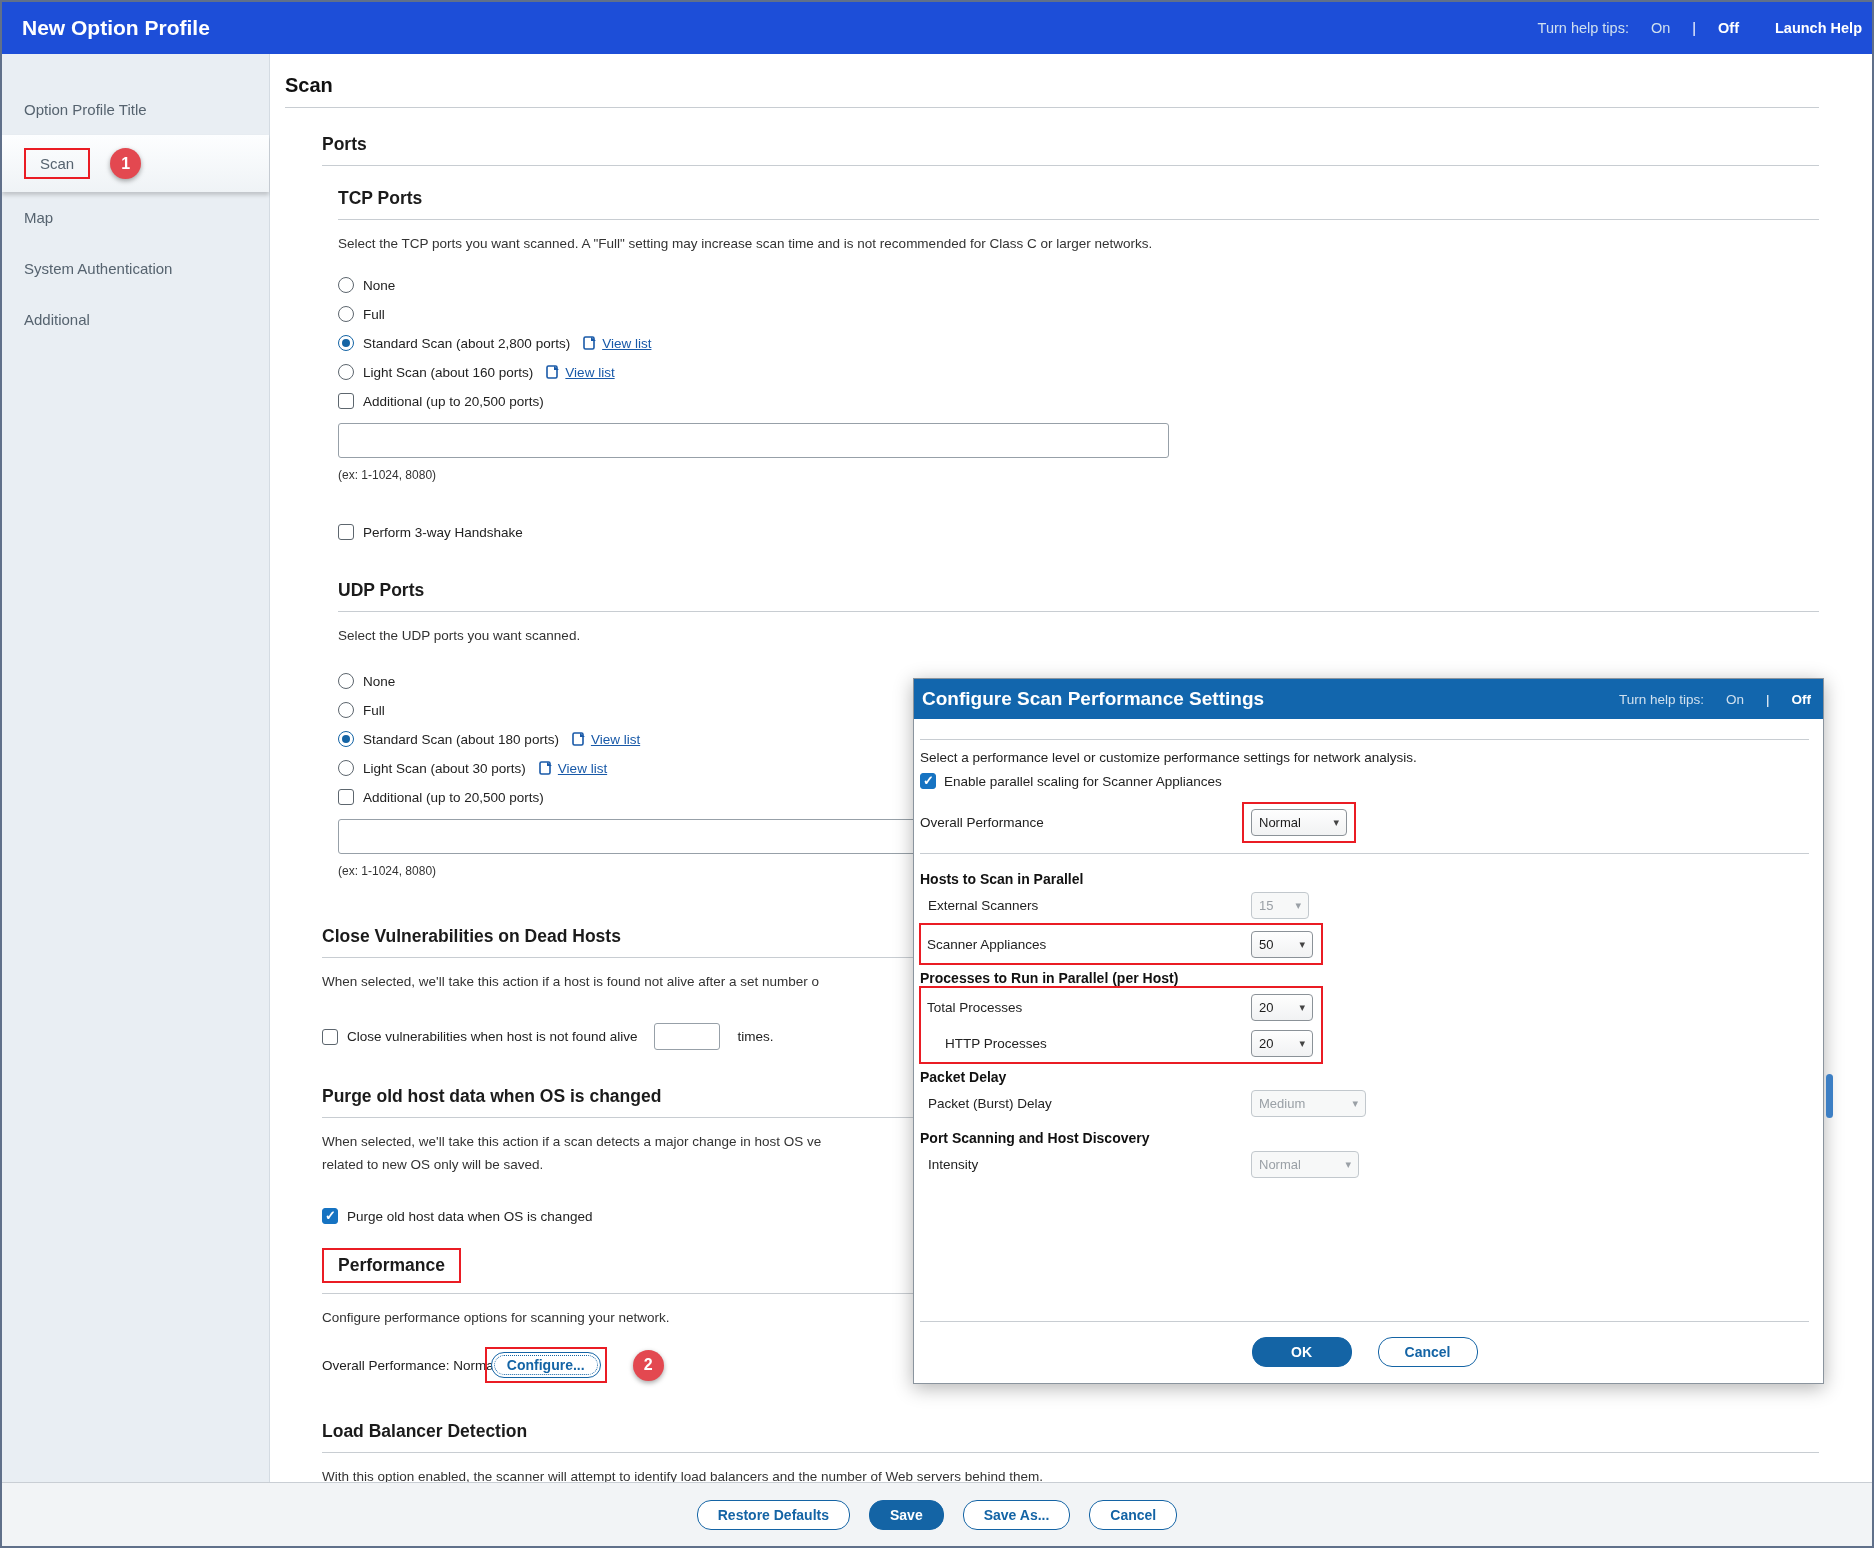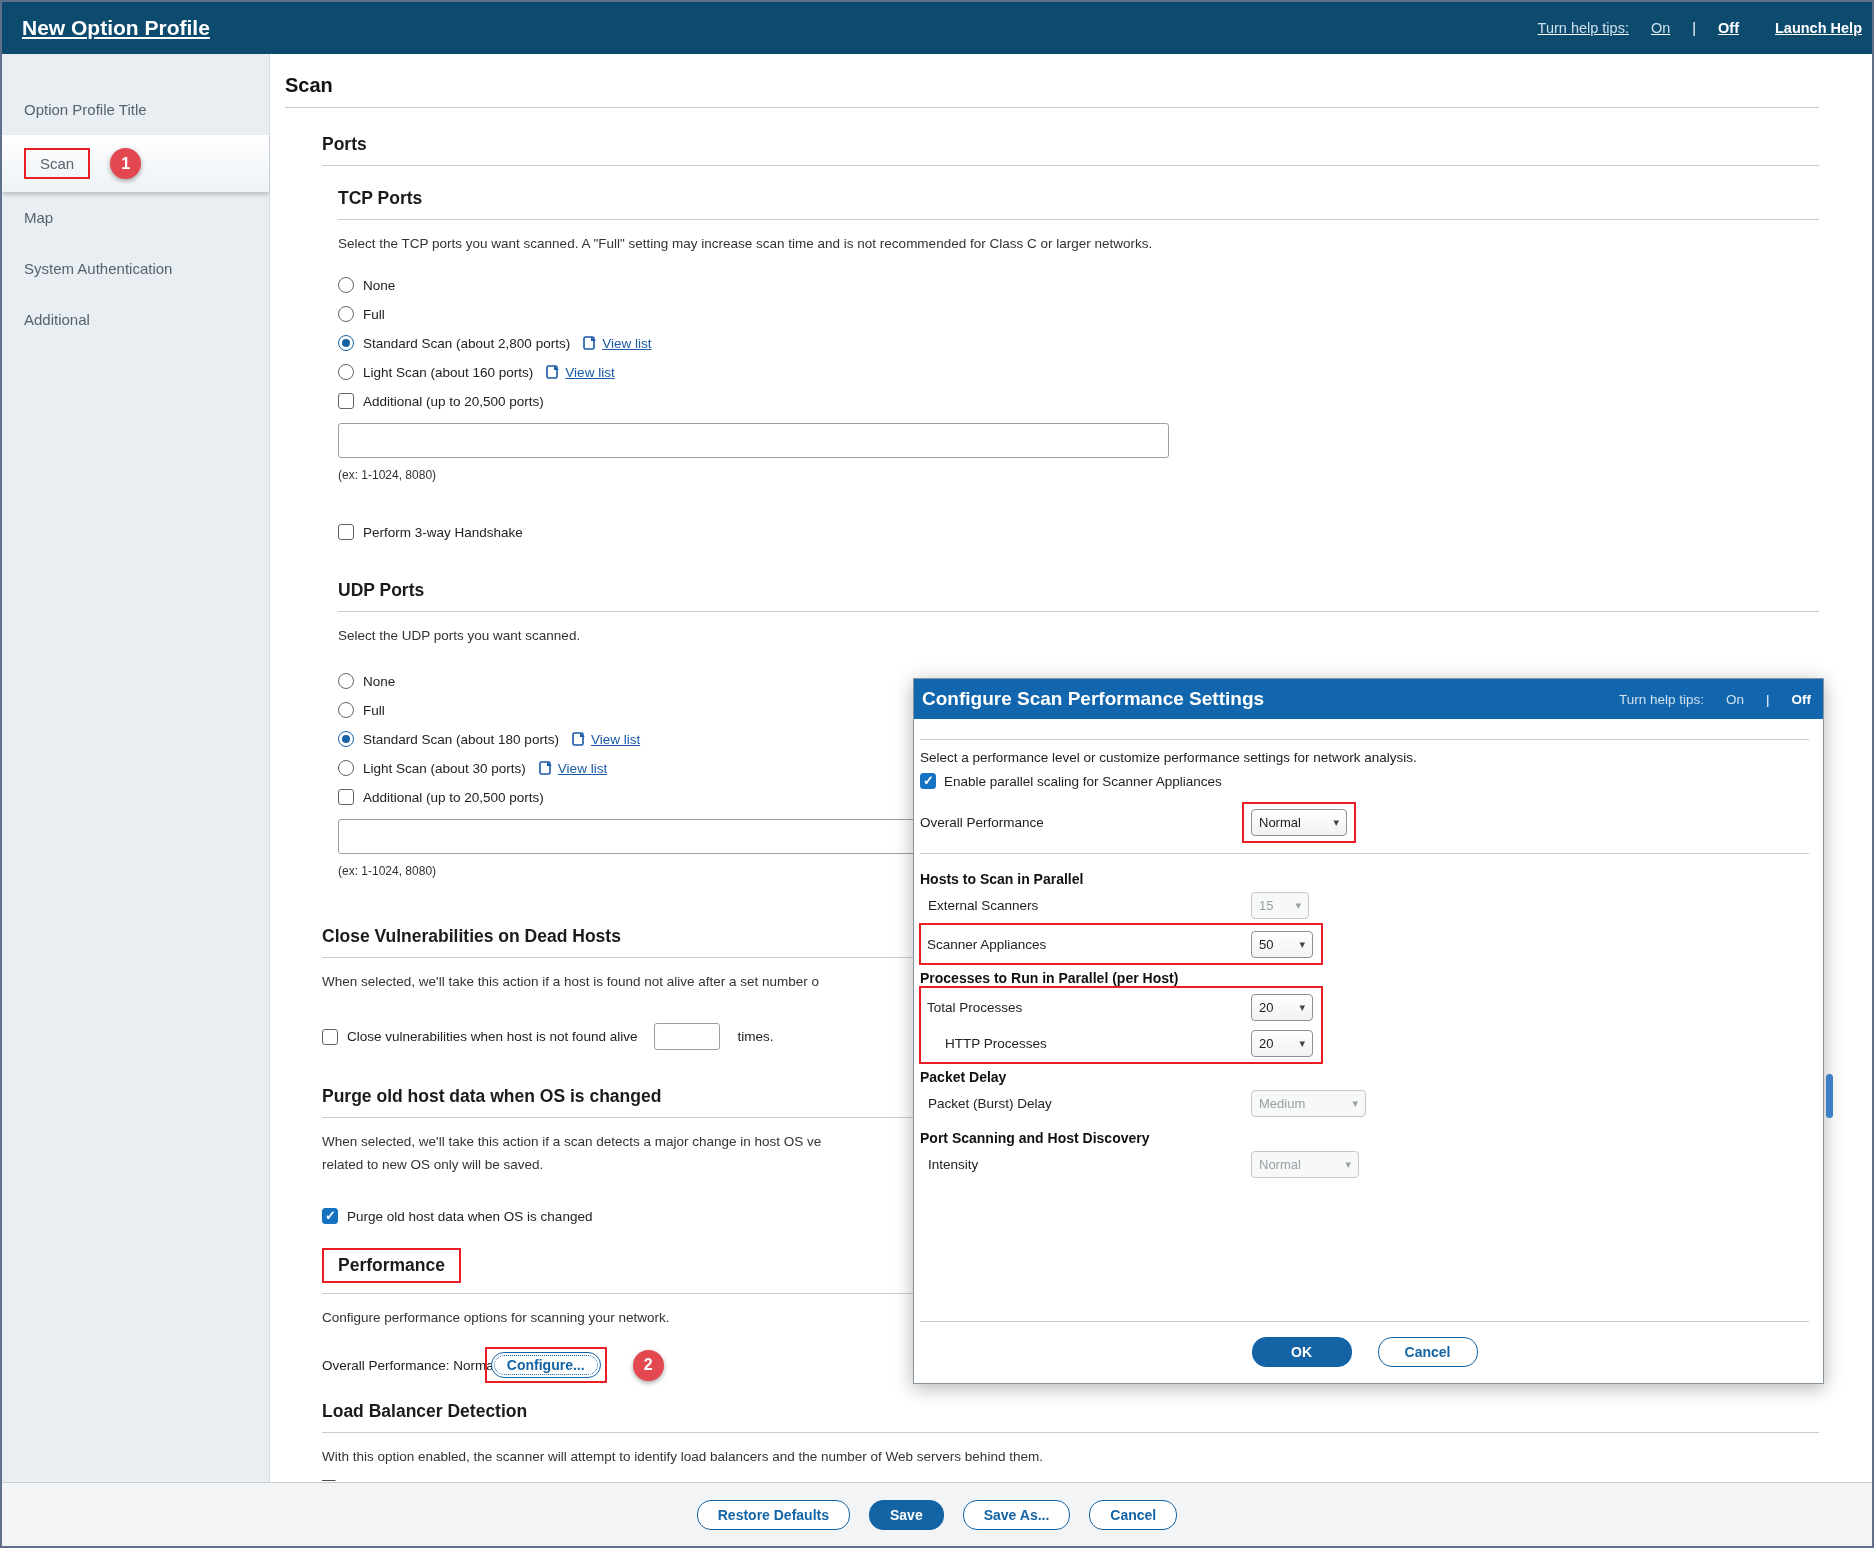--- a/index.html
+++ b/index.html
@@ -1,22 +1,22 @@
 <!DOCTYPE html>
 <html><head>
 <meta charset="utf-8">
 <style>
   * { margin:0; padding:0; box-sizing:border-box; }
   body { font-family:"Liberation Sans", sans-serif; background:#fff; }
   .container { position:relative; width:1874px; height:1548px; background:#fff;
     border:2px solid #60708a; overflow:hidden; font-family:"Liberation Sans", sans-serif; }
 
   
-  .topbar { position:absolute; left:0; top:0; right:0; height:52px; background:#0c4a6e;
-    display:flex; align-items:center; justify-content:space-between; padding:0 10px 0 20px; color:#fff;text-decoration:underline; }
+  .topbar { position:absolute; left:0; top:0; right:0; height:52px; background:#1d4ed8;
+    display:flex; align-items:center; justify-content:space-between; padding:0 10px 0 20px; color:#fff; }
   .topbar-title { font-size:21px; font-weight:bold; }
   .help-tips { font-size:14.5px; display:flex; gap:22px; align-items:center; white-space:nowrap; }
   .help-tips .muted { color:#cfe0ef; }
   .help-tips .bold { font-weight:bold;text-align:center; }
   .help-tips .launch { font-weight:bold; margin-left:14px; }
 
   
   .body-row { position:absolute; top:52px; left:0; right:0; bottom:0; display:flex; }
   .sidebar { width:268px; flex:none; background:#e9eef3; border-right:1px solid #d4dbe2; padding-top:30px; }
   .side-item { padding:17px 22px; font-size:15px; color:#56636f; }
@@ -281,21 +281,21 @@
         <div class="desc">Configure performance options for scanning your network.</div>
 
         <div class="perf-row">
           <span>Overall Performance: Normal</span>
           <span class="red-frame btn-frame" style="margin-left:-12px;">
             <button class="btn small focused">Configure...</button>
           </span>
           <span class="num-badge" style="margin-left:26px;">2</span>
         </div>
 
-        <div class="h-section" style="margin-top:18px;">Load Balancer Detection</div>
+        <div class="h-section" style="margin-top:38px;">Load Balancer Detection</div>
         <hr class="rule">
         <div class="desc">With this option enabled, the scanner will attempt to identify load balancers and the number of Web servers behind them.</div>
         <div class="desc" style="margin-top:8px;">—</div>
       </div>
     </div>
   </div>
 
   <div class="footer">
     <button class="btn">Restore Defaults</button>
     <button class="btn primary">Save</button>

